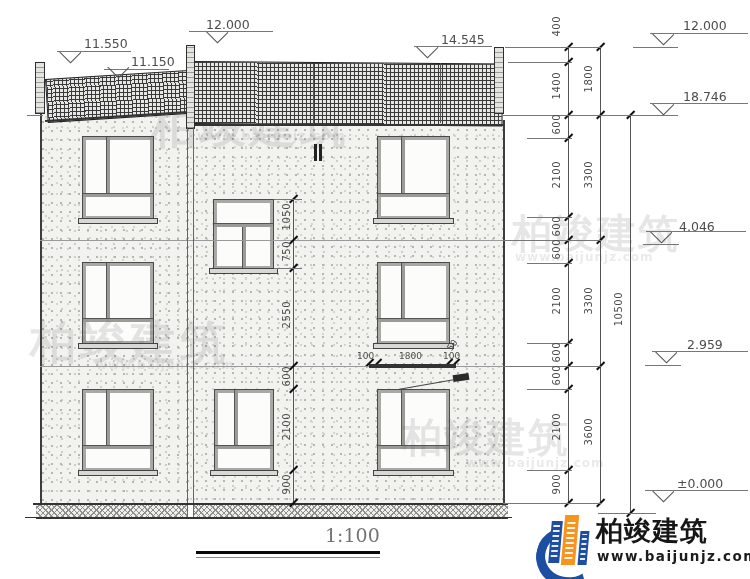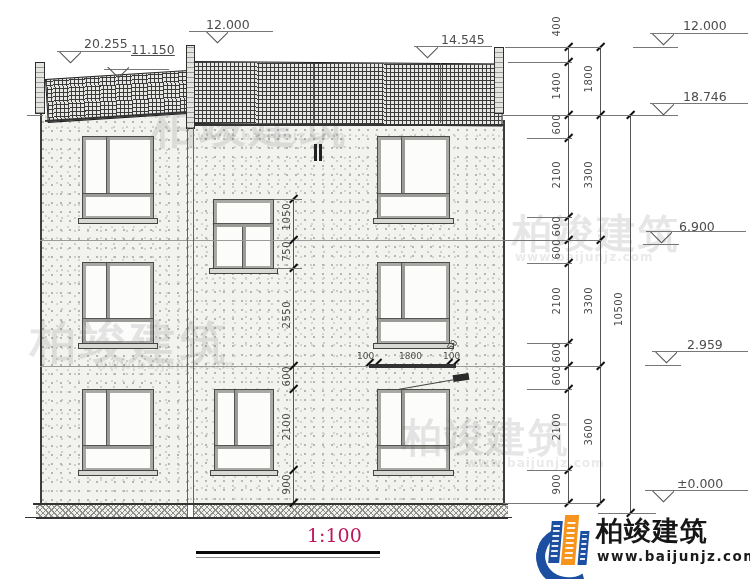--- a/index.html
+++ b/index.html
@@ -44,21 +44,21 @@
         color:#4c4c4c;font-size:10px;letter-spacing:.5px;white-space:nowrap;z-index:5;}
   .mtext{position:absolute;color:#4c4c4c;font-size:12.5px;white-space:nowrap;z-index:5;}
   .tri{position:absolute;width:22px;height:12px;overflow:hidden;z-index:5;}
   .tri::before{content:"";position:absolute;width:15px;height:15px;border:1px solid #555;
                transform:rotate(45deg);left:2.5px;top:-9.5px;}
   .wm{position:absolute;color:rgba(90,90,95,.15);font-weight:bold;white-space:nowrap;z-index:2;}
   .wmu{position:absolute;color:rgba(90,90,95,.13);font-weight:bold;white-space:nowrap;z-index:2;letter-spacing:1px;}
   .seam{position:absolute;width:1px;background:#555;z-index:3;}
   #title-text{position:absolute;left:199px;top:519px;font-size:27px;letter-spacing:7px;color:#111;
     font-family:"DejaVu Serif","DejaVu Sans",serif;z-index:5;}
-  #title-scale{position:absolute;left:307px;top:524px;font-size:19px;color:#be185d;
+  #title-scale{position:absolute;left:325px;top:524px;font-size:19px;color:#737373;
     font-family:"DejaVu Serif",serif;z-index:5;}
   #logo-name{position:absolute;left:596px;top:513px;font-size:27px;font-weight:bold;color:#161616;
     letter-spacing:1px;z-index:5;font-family:"DejaVu Sans",sans-serif;}
   #logo-url{position:absolute;left:597px;top:548px;font-size:13.5px;font-weight:bold;color:#1b1b1b;
     letter-spacing:1.5px;z-index:5;}
   .lb{position:absolute;transform:skewX(-5deg);
       background-image:repeating-linear-gradient(0deg,transparent 0 3px,rgba(255,255,255,.9) 3px 5px);
       background-size:60% 86%;background-repeat:no-repeat;background-position:55% 55%;}
 </style>
 </head>
@@ -228,41 +228,41 @@
   <div class="vdim" style="left:551px;top:365px;">600</div>
   <div class="vdim" style="left:551px;top:413px;">2100</div>
   <div class="vdim" style="left:551px;top:474px;">900</div>
 
   <div class="vdim" style="left:583px;top:65px;">1800</div>
   <div class="vdim" style="left:583px;top:161px;">3300</div>
   <div class="vdim" style="left:583px;top:287px;">3300</div>
   <div class="vdim" style="left:583px;top:418px;">3600</div>
   <div class="vdim" style="left:613px;top:292px;">10500</div>
 
-  <div class="mtext" style="left:84px;top:36px;">20.255</div>
+  <div class="mtext" style="left:84px;top:36px;">11.550</div>
   <div class="hline" style="left:57px;top:51px;width:74px;"></div>
   <div class="tri" style="left:59px;top:52px;"></div>
-  <div class="mtext" style="left:131px;top:42px;text-decoration:underline;">11.150</div>
+  <div class="mtext" style="left:131px;top:54px;">11.150</div>
   <div class="hline" style="left:104px;top:69px;width:65px;"></div>
   <div class="tri" style="left:107px;top:67px;"></div>
   <div class="mtext" style="left:206px;top:17px;">12.000</div>
   <div class="hline" style="left:189px;top:31px;width:84px;"></div>
   <div class="tri" style="left:206px;top:32px;"></div>
   <div class="mtext" style="left:441px;top:32px;">14.545</div>
   <div class="hline" style="left:414px;top:46px;width:78px;"></div>
   <div class="tri" style="left:416px;top:47px;"></div>
 
   <div class="mtext" style="left:683px;top:18px;">12.000</div>
   <div class="hline" style="left:650px;top:33px;width:98px;"></div>
   <div class="tri" style="left:652px;top:34px;"></div>
   <div class="hline" style="left:633px;top:47px;width:45px;"></div>
   <div class="mtext" style="left:683px;top:89px;">18.746</div>
   <div class="hline" style="left:650px;top:103px;width:98px;"></div>
   <div class="tri" style="left:652px;top:104px;"></div>
-  <div class="mtext" style="left:679px;top:219px;">6.900</div>
+  <div class="mtext" style="left:679px;top:219px;">4.046</div>
   <div class="hline" style="left:646px;top:231px;width:100px;"></div>
   <div class="tri" style="left:650px;top:232px;"></div>
   <div class="hline" style="left:643px;top:244px;width:36px;"></div>
   <div class="mtext" style="left:687px;top:337px;">2.959</div>
   <div class="hline" style="left:652px;top:351px;width:96px;"></div>
   <div class="tri" style="left:655px;top:352px;"></div>
   <div class="hline" style="left:645px;top:365px;width:36px;"></div>
   <div class="mtext" style="left:677px;top:476px;">±0.000</div>
   <div class="hline" style="left:645px;top:490px;width:103px;"></div>
   <div class="tri" style="left:652px;top:491px;"></div>

